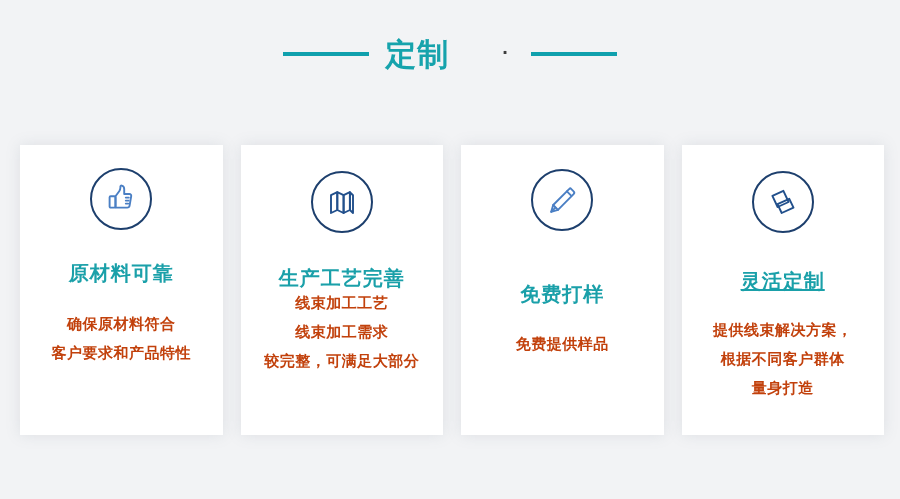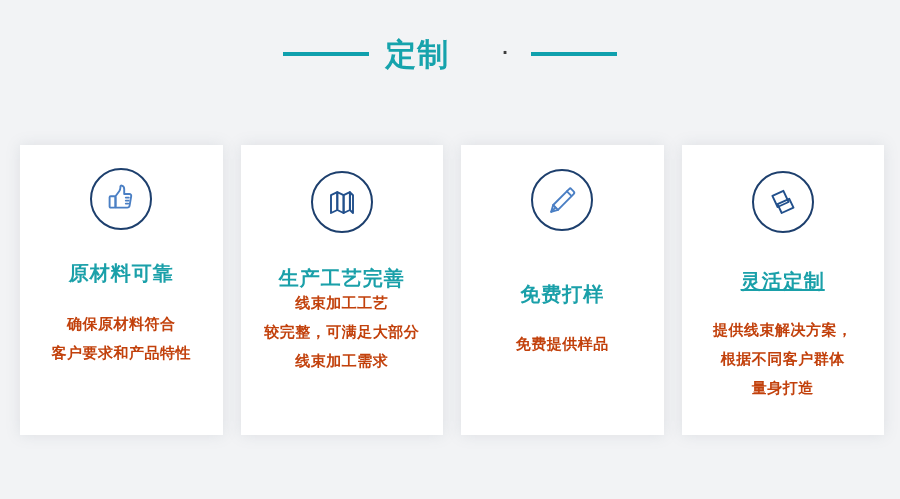--- a/index.html
+++ b/index.html
@@ -155,22 +155,22 @@
           <path d="M6.0 10.2 L12.3 7.2 L12.3 25.0 L6.0 28.0 Z"></path>
           <path d="M12.3 7.2 L18.6 10.2 L18.6 28.0 L12.3 25.0 Z"></path>
           <path d="M18.6 10.2 L24.9 7.2 L24.9 25.0 L18.6 28.0 Z"></path>
           <path d="M24.9 7.2 L28.0 10.2 L28.0 28.0 L24.9 25.0 Z"></path>
         </svg>
       </span>
     </div>
     <div class="card-title">生产工艺完善</div>
     <div class="card-body">
       <div>线束加工工艺</div>
+      <div>线束加工需求</div>
       <div>较完整，可满足大部分</div>
-      <div>线束加工需求</div>
     </div>
   </div>
 
   <div class="card card-3">
     <div class="icon-ring">
       <span>
         <svg width="34" height="34" viewBox="0 0 34 34" fill="none" stroke="#4a7fc4" stroke-width="1.9" stroke-linejoin="round" stroke-linecap="round">
           <path d="M25.6 5.4 L28.6 8.4 C29.4 9.2 29.4 10.4 28.6 11.2 L13.0 26.8 L6.2 28.8 L8.2 22.0 L23.8 6.4 C24.6 5.6 25.0 5.0 25.6 5.4 Z"></path>
           <path d="M21.9 8.3 L25.9 12.3"></path>
           <path d="M8.2 22.0 L13.0 26.8"></path>

